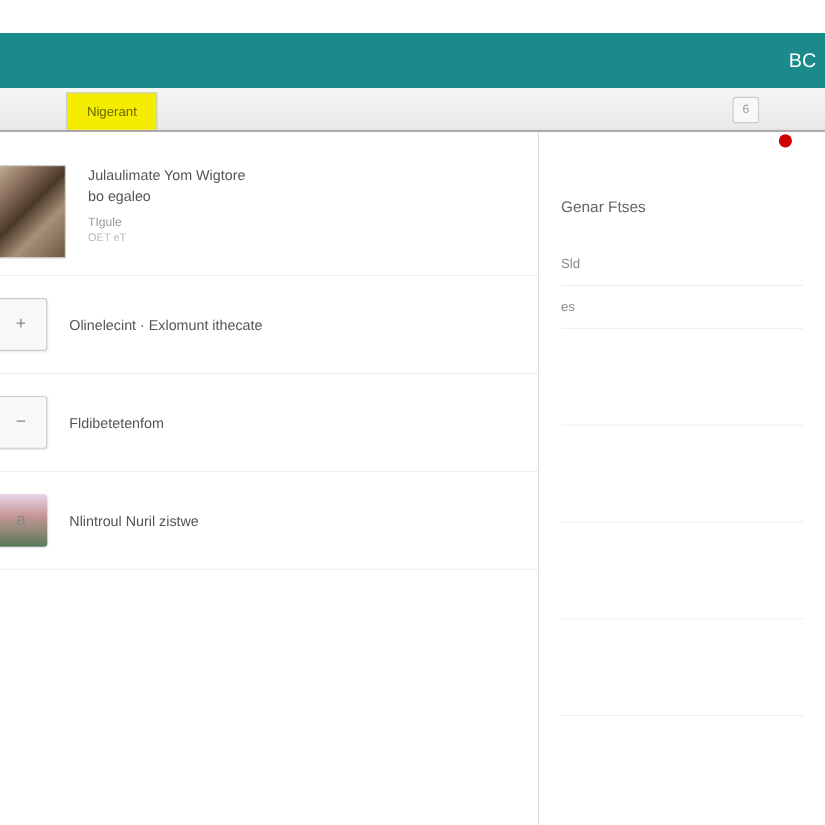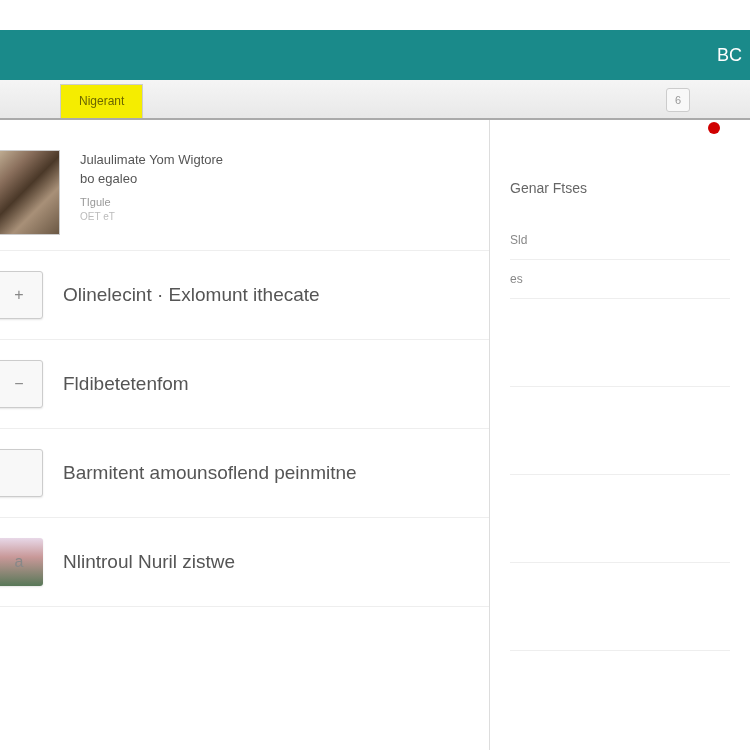--- a/index.html
+++ b/index.html
@@ -158,21 +158,21 @@
     }
     .list-thumb.img1 {
       background: linear-gradient(180deg, #e8d8e8 0%, #c89898 40%, #587858 100%);
       border: none;
     }
     .list-thumb.img2 {
       background: linear-gradient(135deg, #fff 0%, #c8d468 30%, #688848 60%, #fff 100%);
       border: none;
     }
     .list-text {
-      font-size: 19px;
+      font-size: 13px;
       color: #555;
       text-align: right;
     }
     .side-title {
       font-size: 14px;
       color: #666;
       margin-bottom: 25px;
     }
     .side-item {
       font-size: 12px;
@@ -224,26 +224,20 @@
       <div class="list-text">Olinelecint · Exlomunt ithecate</div>
     </div>
 
     <div class="list-row">
       <div class="list-thumb">
         <span>−</span>
       </div>
       <div class="list-text">Fldibetetenfom</div>
     </div>
 
-    <div class="list-row">
-      <div class="list-thumb">
-        <span></span>
-      </div>
-      <div class="list-text">Barmitent amounsoflend peinmitne</div>
-    </div>
 
     <div class="list-row">
       <div class="list-thumb img1">
         <span>a</span>
       </div>
       <div class="list-text">Nlintroul Nuril zistwe</div>
     </div>
 
 
   </div>

